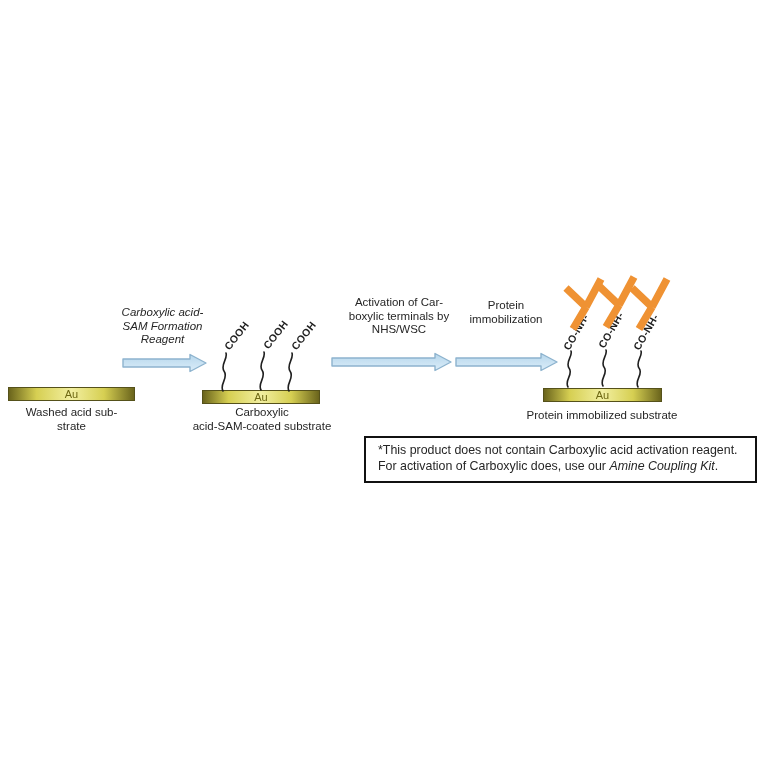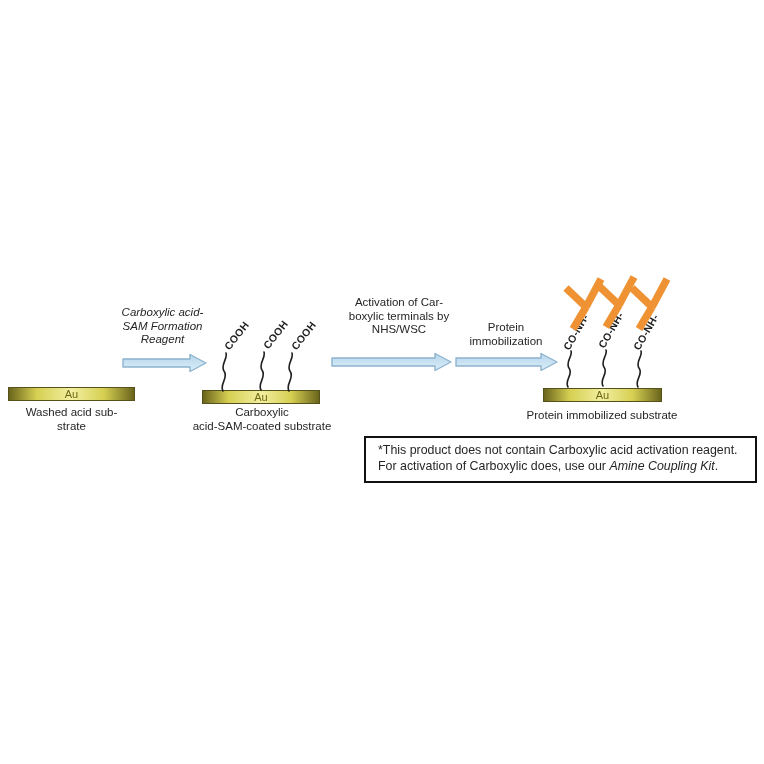--- a/index.html
+++ b/index.html
@@ -83,21 +83,21 @@
 <div class="abs caption" style="left:181px;top:406px;width:162px;">Carboxylic
 acid-SAM-coated substrate</div>
 
 <div class="abs arrow-label" style="left:335px;top:296px;width:128px;">Activation of Car-
 boxylic terminals by
 NHS/WSC</div>
 <svg class="abs arrow-svg" style="left:331px;top:352px;" width="121" height="20" viewBox="0 0 121 20">
   <path d="M1,6 H104 V1.5 L120,10 L104,18.5 V14 H1 Z"></path>
 </svg>
 
-<div class="abs arrow-label" style="left:454px;top:321px;width:104px;">Protein
+<div class="abs arrow-label" style="left:454px;top:299px;width:104px;">Protein
 immobilization</div>
 <svg class="abs arrow-svg" style="left:455px;top:352px;" width="103" height="20" viewBox="0 0 103 20">
   <path d="M1,6 H86 V1.5 L102,10 L86,18.5 V14 H1 Z"></path>
 </svg>
 
 <div class="abs gold-bar" style="left:543px;top:388px;width:119px;">
   <span>Au</span>
 </div>
 <svg class="abs squiggle" style="left:563px;top:350px;" width="14" height="38" viewBox="0 0 14 38">
   <path d="M5,37 C1,30 11,24 6,18 C2,12 10,6 8,1"></path>

